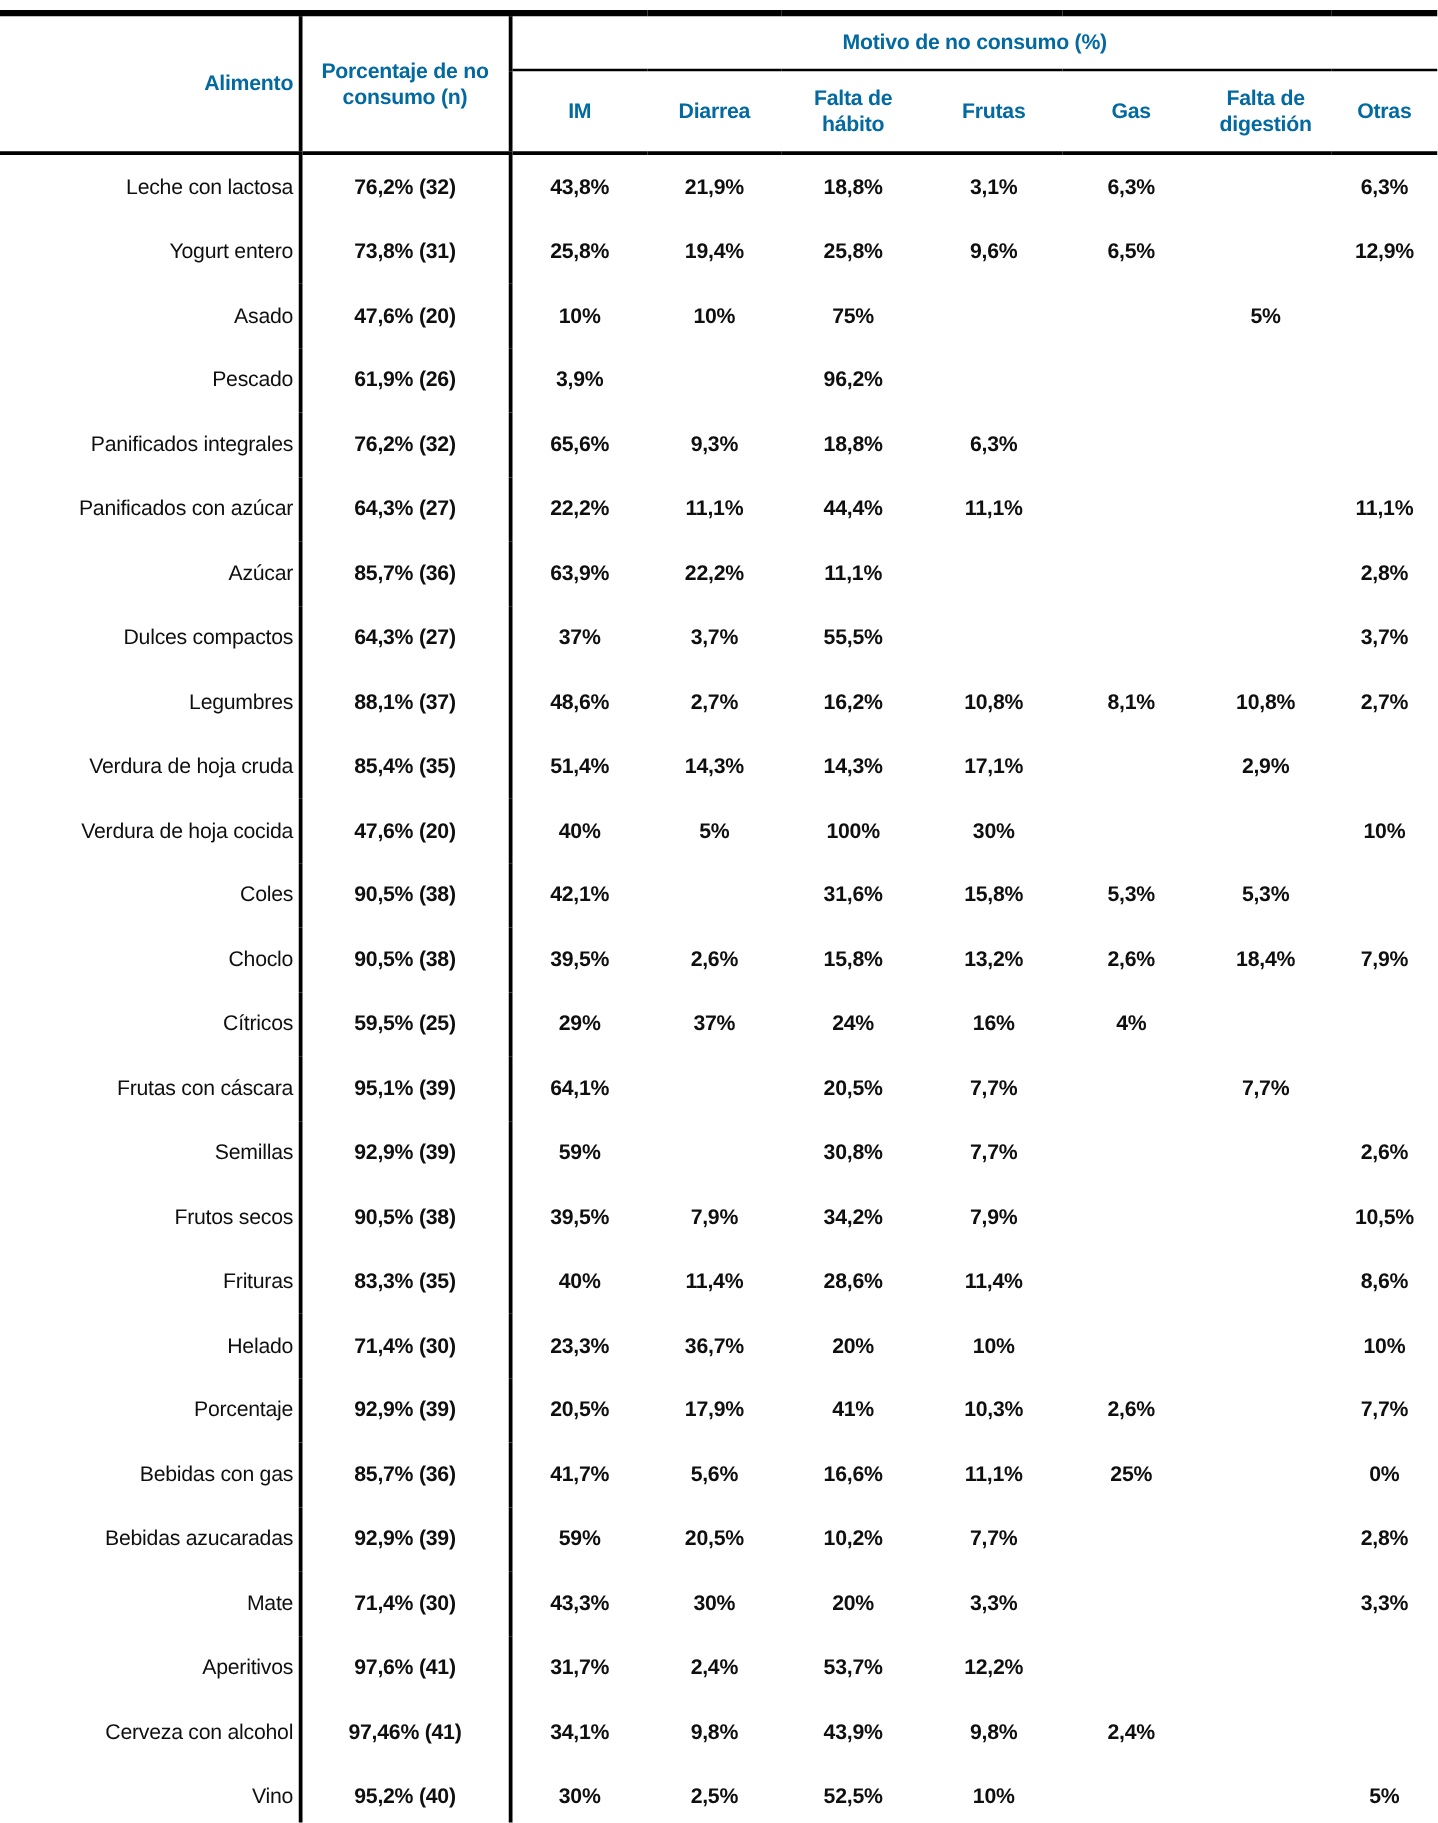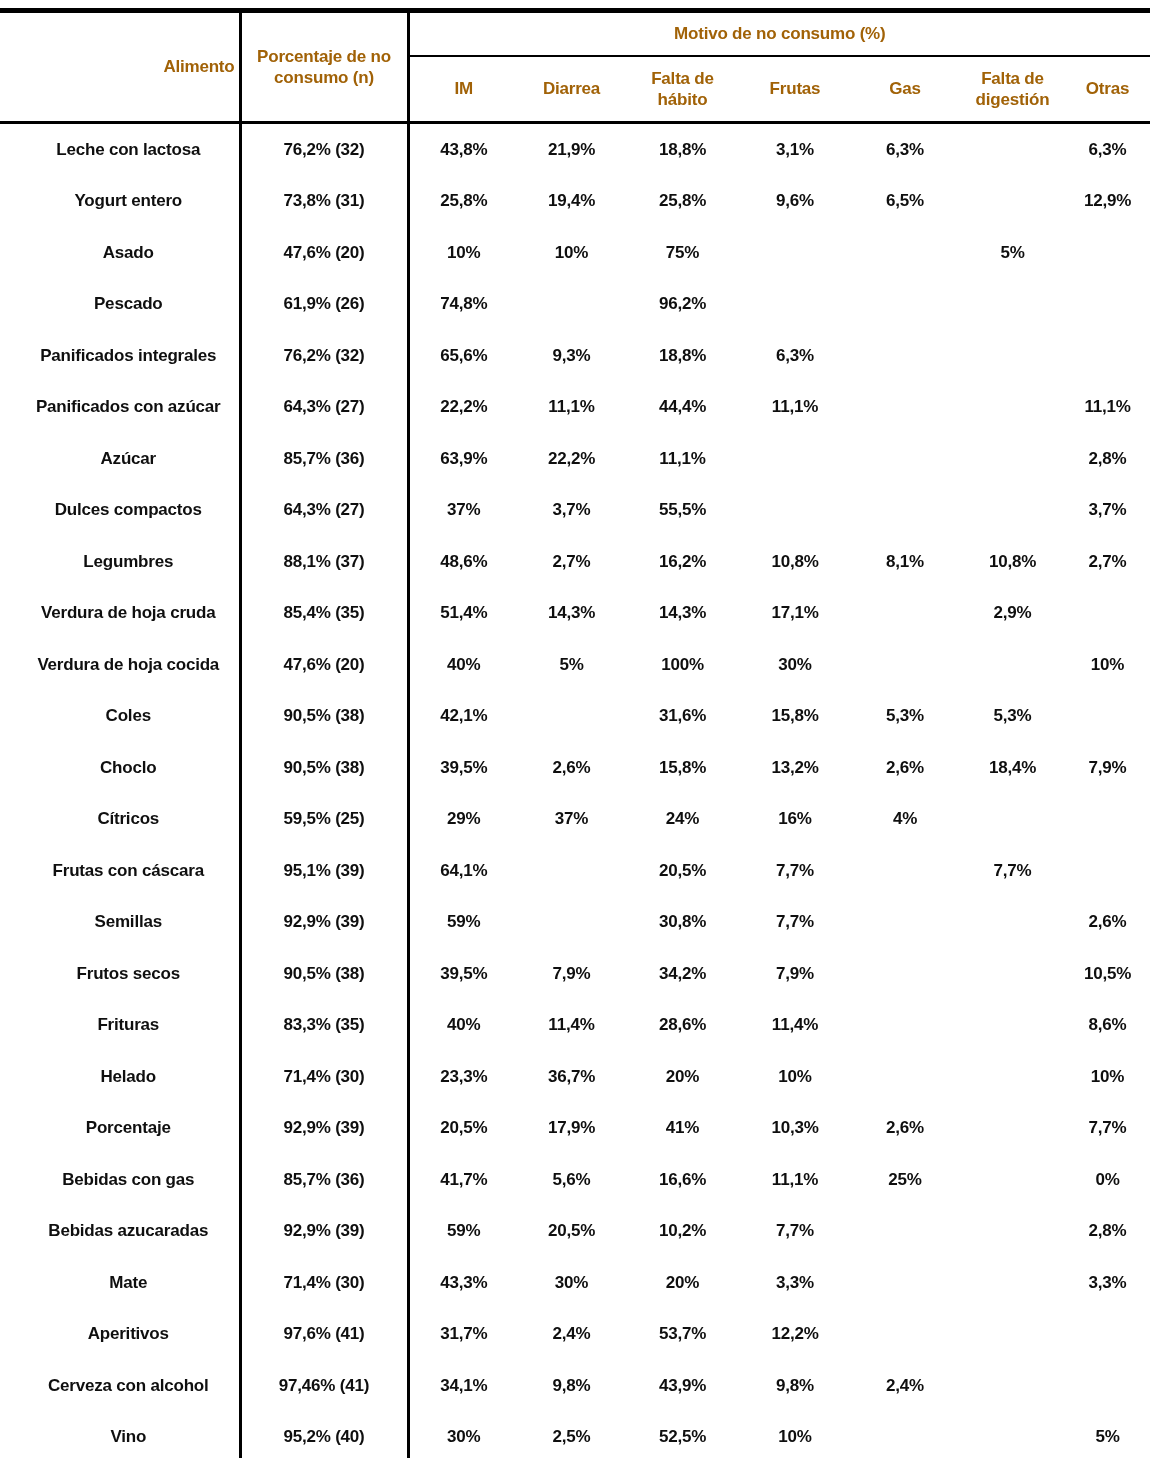--- a/index.html
+++ b/index.html
@@ -38,21 +38,21 @@
   col.c-digestion  { width: 105px; }
   col.c-otras      { width: 85px;  }
 
   th {
     font-weight: 700;
     font-size: 17px;
     line-height: 1.25;
     vertical-align: middle;
     text-align: center;
     padding: 2px 4px;
-    color: #a16207;
+    color: #0369a1;
   }
   th.h-alimento {
     text-align: right;
     padding-left: 18px;
   }
   th.h-group {
     height: 38px;
     border-bottom: 2px solid #000;
   }
   tr.subhead th {
@@ -72,23 +72,23 @@
     height: 51.5px;
     font-size: 17px;
     font-weight: 600;
     text-align: center;
     vertical-align: middle;
     padding: 0 4px;
     white-space: nowrap;
     overflow: hidden;
   }
   tbody td.food {
-    text-align: center;
+    text-align: right;
     padding-left: 22px;
-    font-weight: 700;
+    font-weight: 400;
   }
 </style>
 </head>
 <body>
 
 <div class="page">
   <table class="data-table">
     <colgroup>
       <col class="c-alimento">
       <col class="c-porcentaje">
@@ -146,21 +146,21 @@
           <td>10%</td>
           <td>75%</td>
           <td></td>
           <td></td>
           <td>5%</td>
           <td></td>
         </tr>
         <tr class="data-row">
           <td class="food">Pescado</td>
           <td class="vline">61,9% (26)</td>
-          <td class="vline">74,8%</td>
+          <td class="vline">3,9%</td>
           <td></td>
           <td>96,2%</td>
           <td></td>
           <td></td>
           <td></td>
           <td></td>
         </tr>
         <tr class="data-row">
           <td class="food">Panificados integrales</td>
           <td class="vline">76,2% (32)</td>

